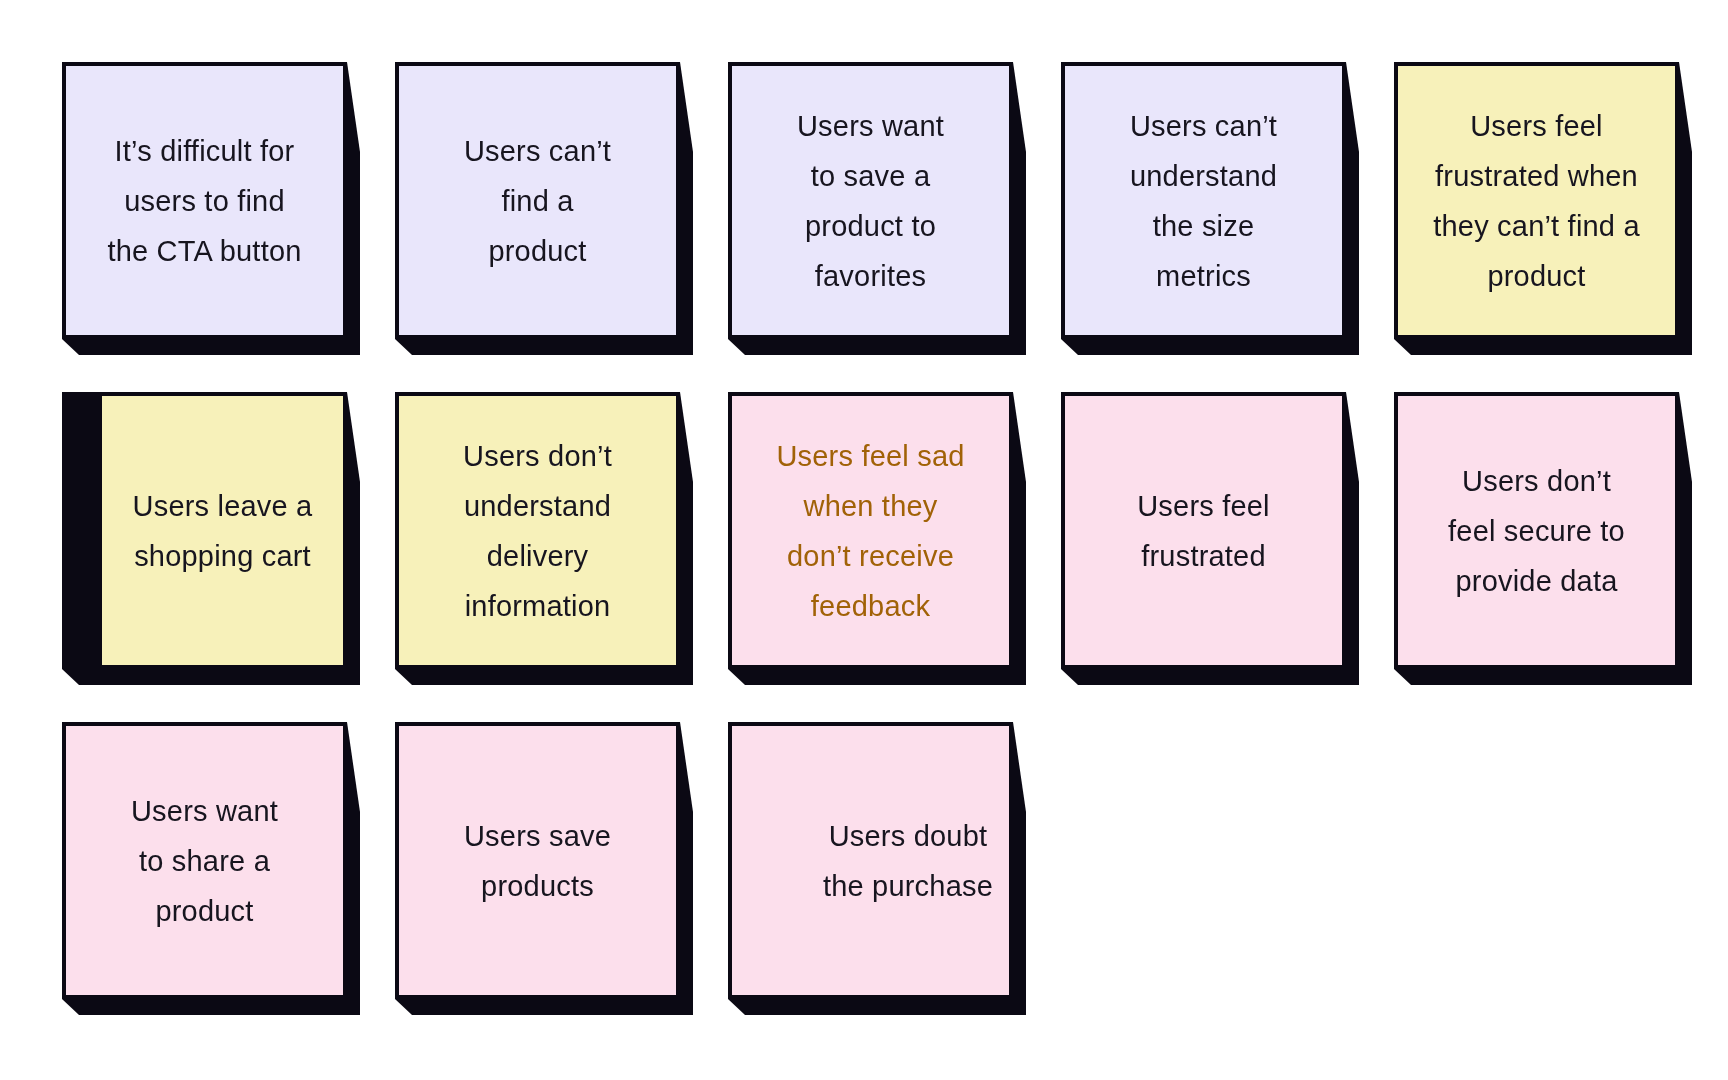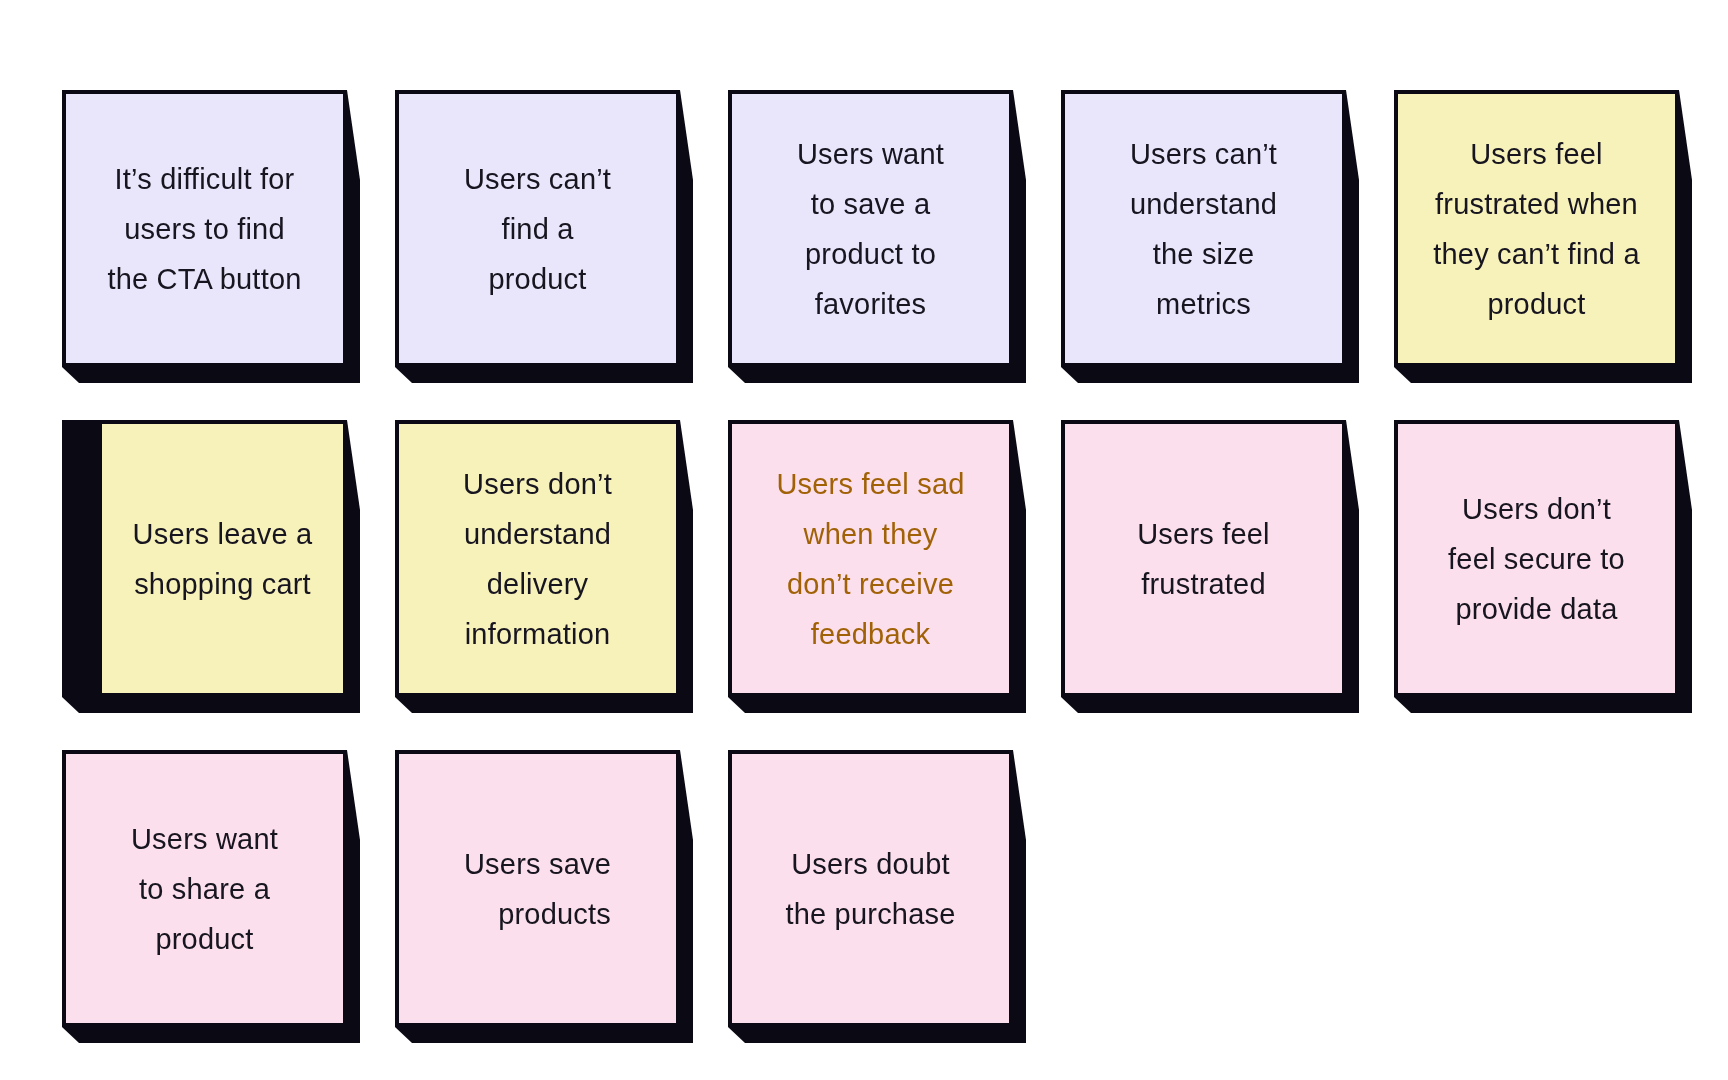--- a/index.html
+++ b/index.html
@@ -10,21 +10,21 @@
     height: 1080px;
     overflow: hidden;
     font-family: "Liberation Sans", sans-serif;
   }
 
   .board {
     position: relative;
     box-sizing: border-box;
     width: 1728px;
     height: 1080px;
-    padding: 90px 0 0 62px;
+    padding: 62px 0 0 62px;
     display: grid;
     grid-template-columns: repeat(5, 285px);
     grid-auto-rows: 277px;
     column-gap: 48px;
     row-gap: 53px;
     align-content: start;
   }
 
   .note3d {
     position: relative;
@@ -176,25 +176,25 @@
     <div class="note-face" style="background: rgb(252, 223, 236); border-color: rgb(11, 9, 20);">
       <div class="note-text" style="color: rgb(23, 21, 31);">Users want
 to share a
 product</div>
     </div>
   </div>
 
   <div class="note3d">
     <div class="note-shadow" style="background: rgb(11, 9, 20);"></div>
     <div class="note-face" style="background: rgb(252, 223, 236); border-color: rgb(11, 9, 20);">
-      <div class="note-text" style="color: rgb(23, 21, 31); text-align: right;">Users save
+      <div class="note-text" style="color: rgb(23, 21, 31);">Users save
 products</div>
     </div>
   </div>
 
   <div class="note3d">
     <div class="note-shadow" style="background: rgb(11, 9, 20);"></div>
-    <div class="note-face" style="background: rgb(252, 223, 236); border-color: rgb(11, 9, 20);">
+    <div class="note-face" style="background: rgb(252, 223, 236); border-color: rgb(11, 9, 20); justify-content: flex-end;">
       <div class="note-text" style="color: rgb(23, 21, 31);">Users doubt
 the purchase</div>
     </div>
   </div>
 </div>
 
 </body></html>

